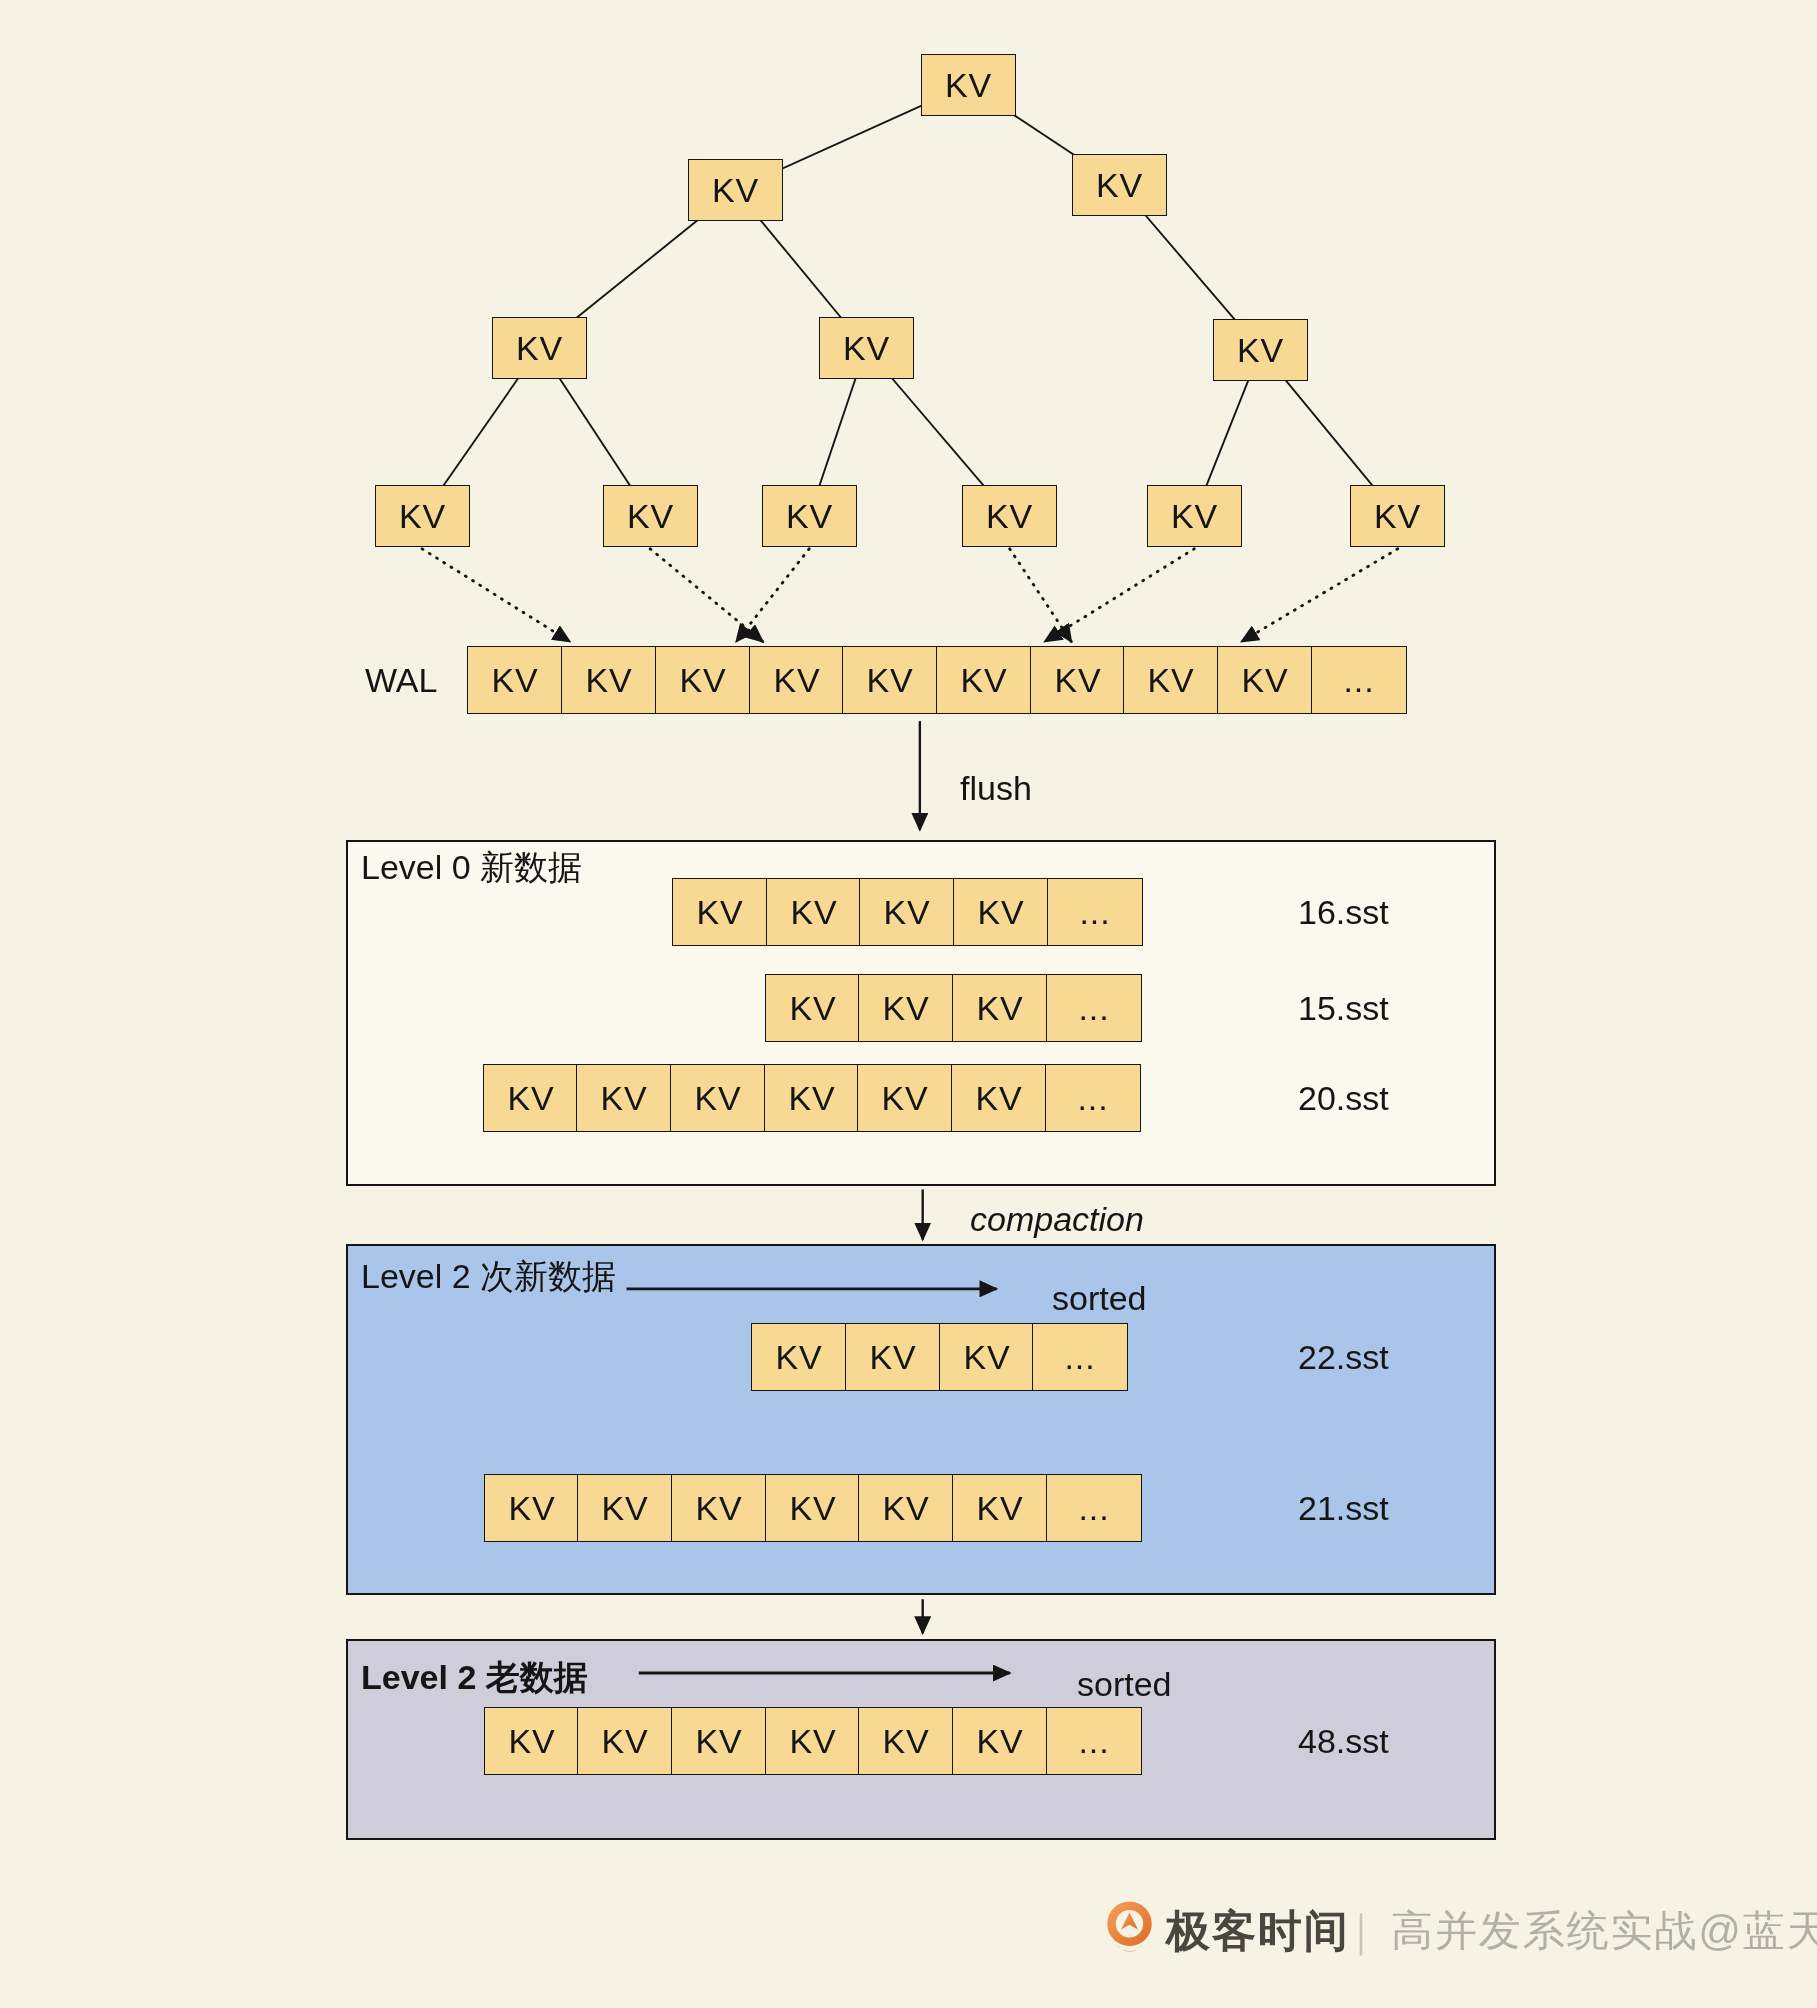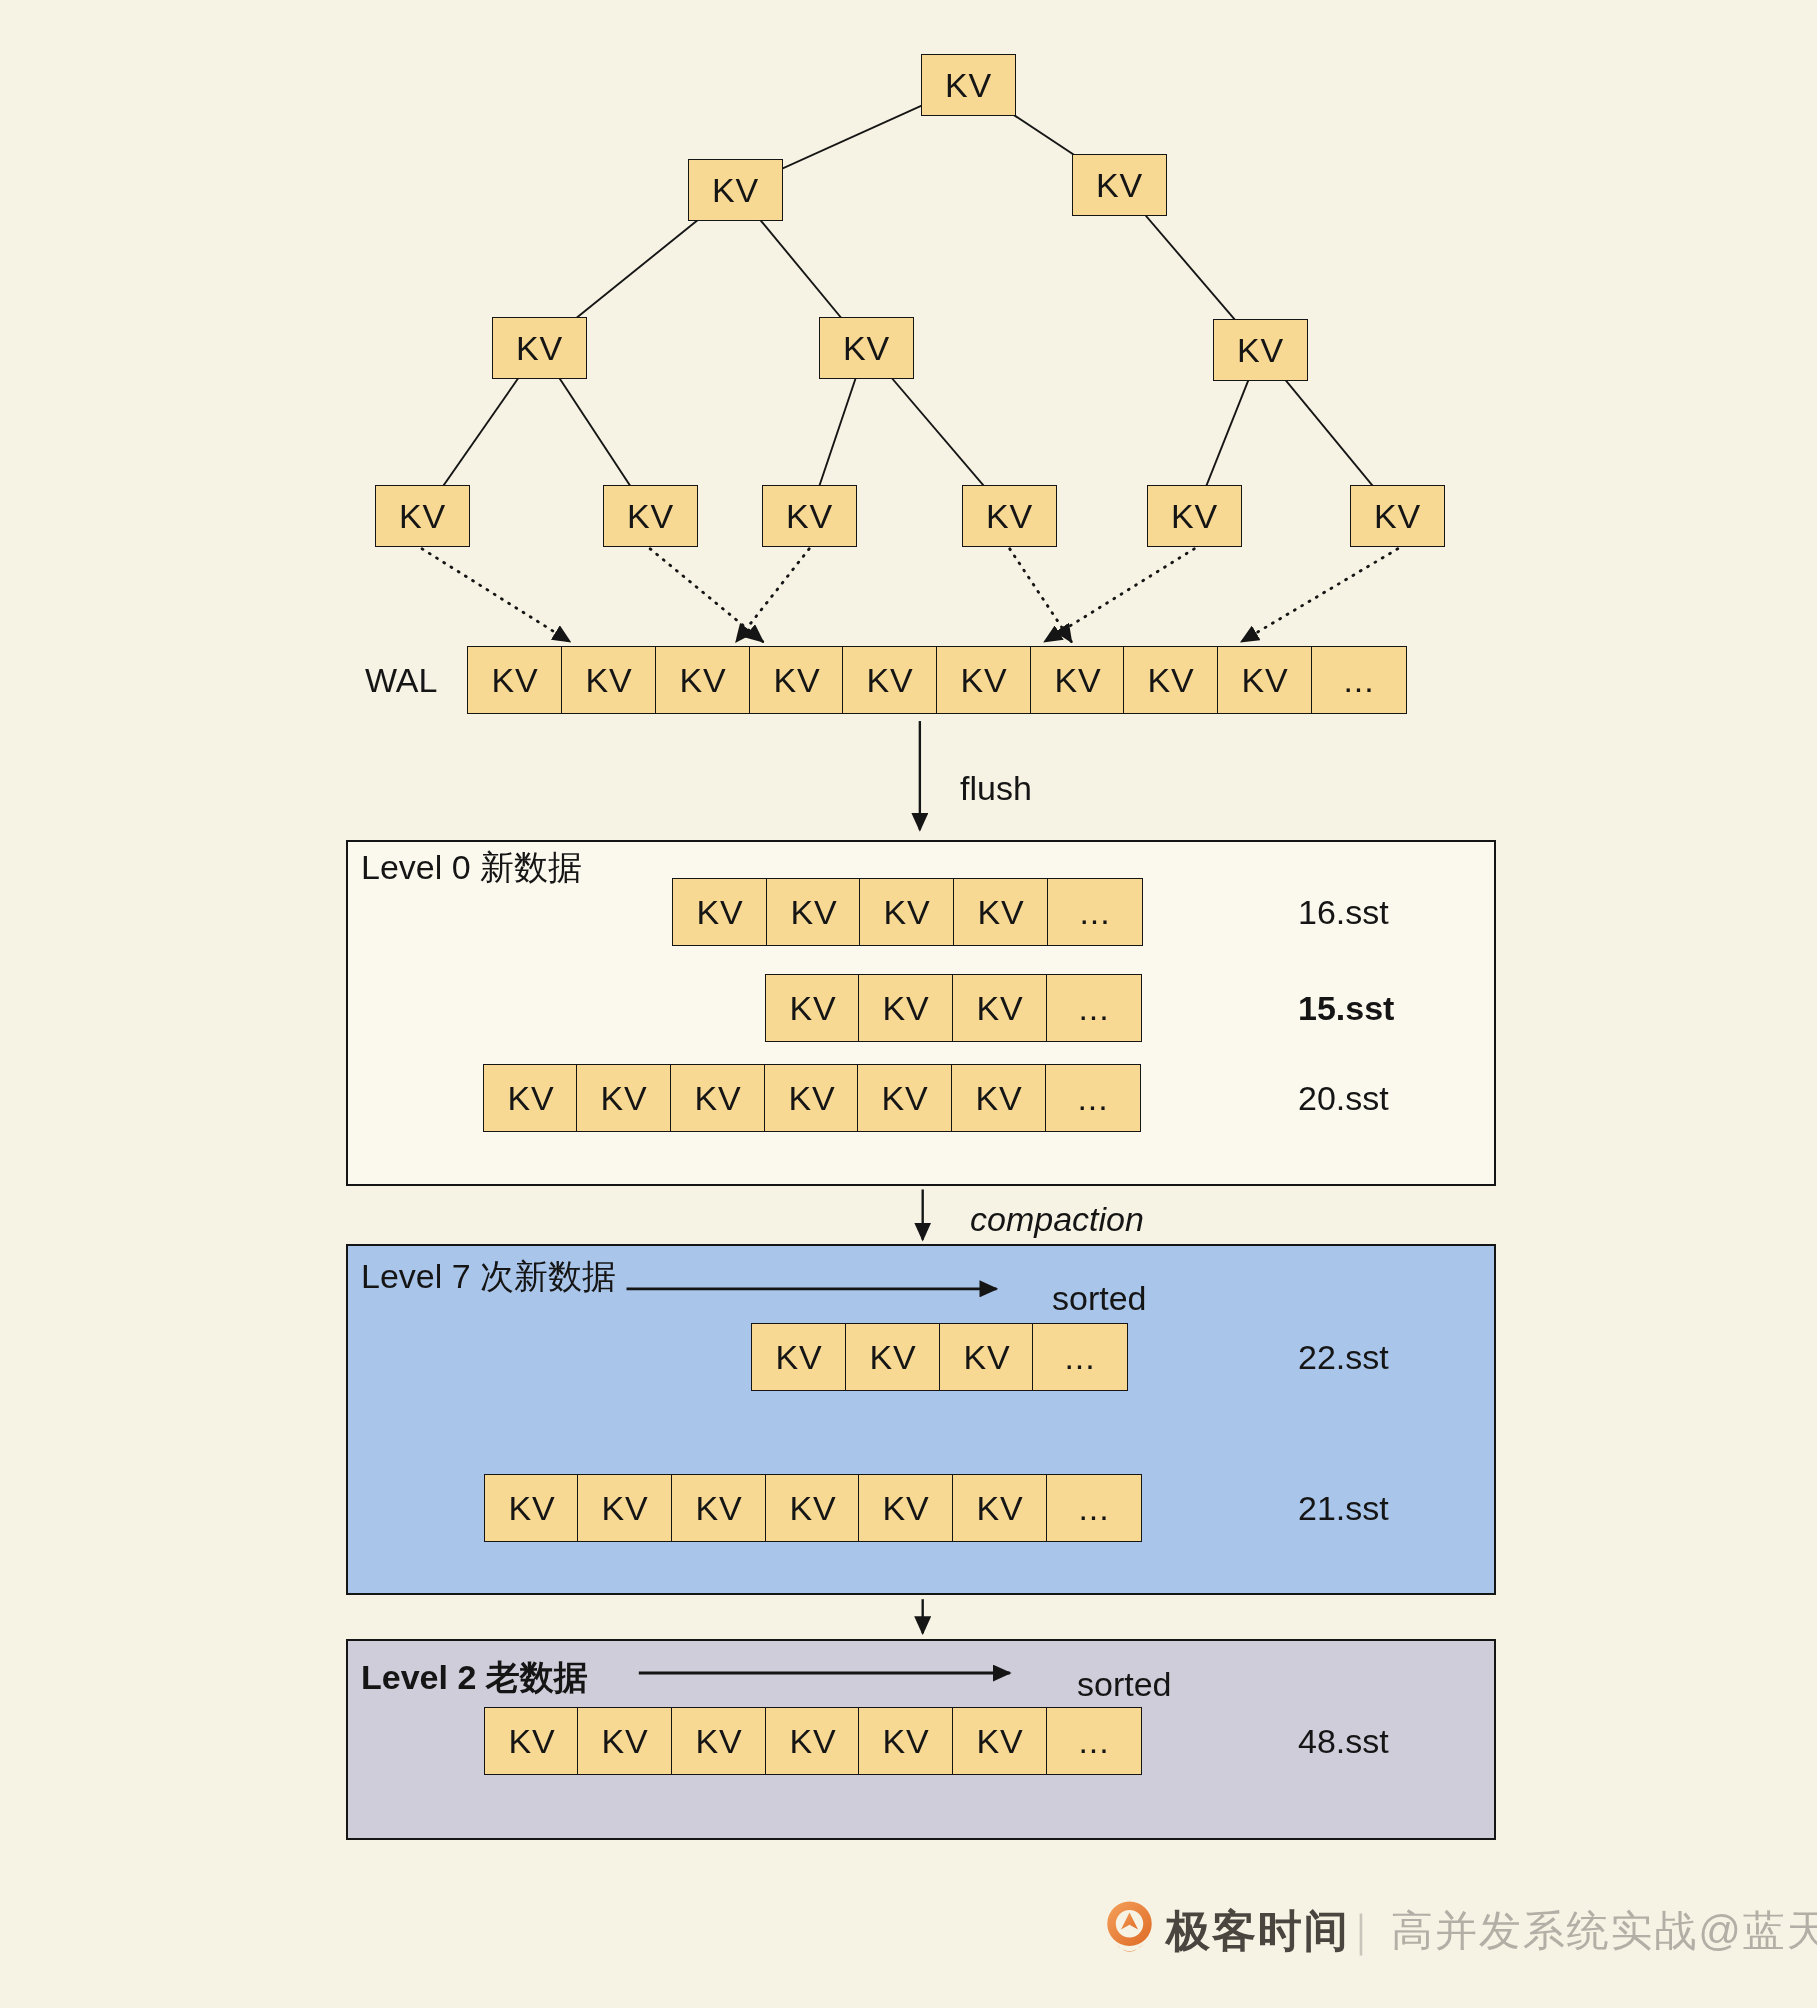--- a/index.html
+++ b/index.html
@@ -156,28 +156,28 @@
       <div class="cell" style="left: 1046px; top: 1707px; width: 96px; height: 68px;">...</div>
     </div>
 
   <div class="lbl" style="left:365px;top:663px;">WAL</div>
 
   <div class="lbl" style="left:960px;top:771px;">flush</div>
 
   <div class="lbl" style="left:970px;top:1202px;font-style:italic;">compaction</div>
 
   <div class="lbl" style="left:361px;top:850px;">Level 0 新数据</div>
-  <div class="lbl" style="left:361px;top:1259px;">Level 7 次新数据</div>
+  <div class="lbl" style="left:361px;top:1259px;">Level 2 次新数据</div>
   <div class="lbl" style="left:361px;top:1660px;font-weight:bold;">Level 2 老数据</div>
 
   <div class="lbl" style="left:1052px;top:1281px;">sorted</div>
   <div class="lbl" style="left:1077px;top:1667px;">sorted</div>
 
   <div class="lbl" style="left:1298px;top:895px;text-align:center;">16.sst</div>
-  <div class="lbl" style="left:1298px;top:991px;font-weight:bold;">15.sst</div>
+  <div class="lbl" style="left:1298px;top:991px;">15.sst</div>
   <div class="lbl" style="left:1298px;top:1081px;">20.sst</div>
   <div class="lbl" style="left:1298px;top:1340px;">22.sst</div>
   <div class="lbl" style="left:1298px;top:1491px;">21.sst</div>
   <div class="lbl" style="left:1298px;top:1724px;">48.sst</div>
 
   <svg id="logo" style="left:1103px;top:1900px;" width="53" height="59" viewBox="0 0 56 62">
     <defs>
       <linearGradient id="logograd" x1="0" y1="0" x2="1" y2="1">
         <stop offset="0" stop-color="#f29b55"></stop>
         <stop offset="1" stop-color="#e06f2b"></stop>

